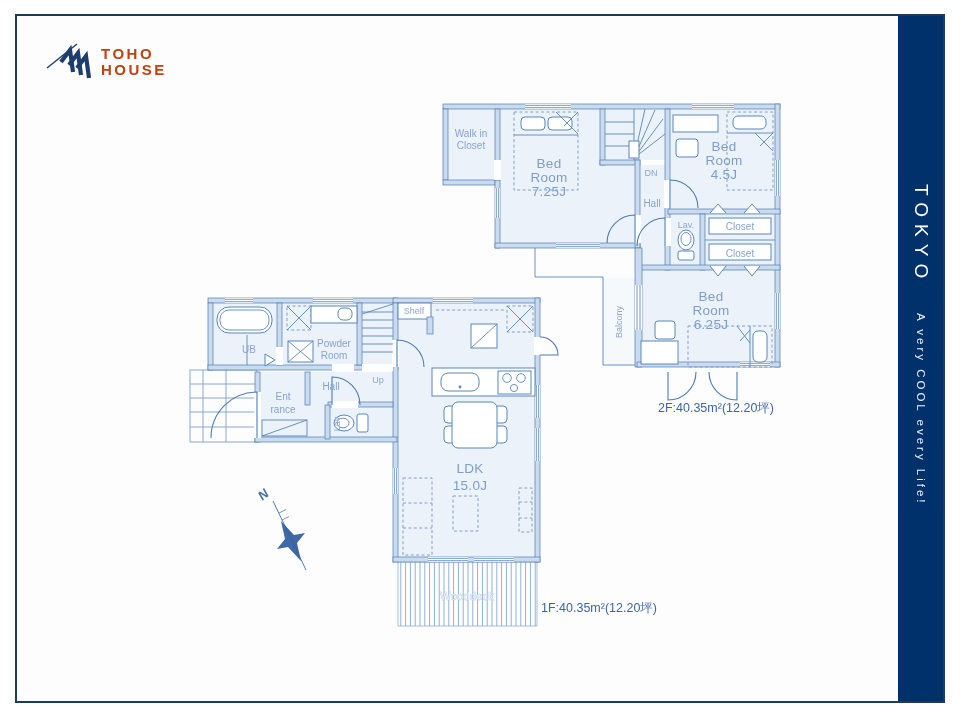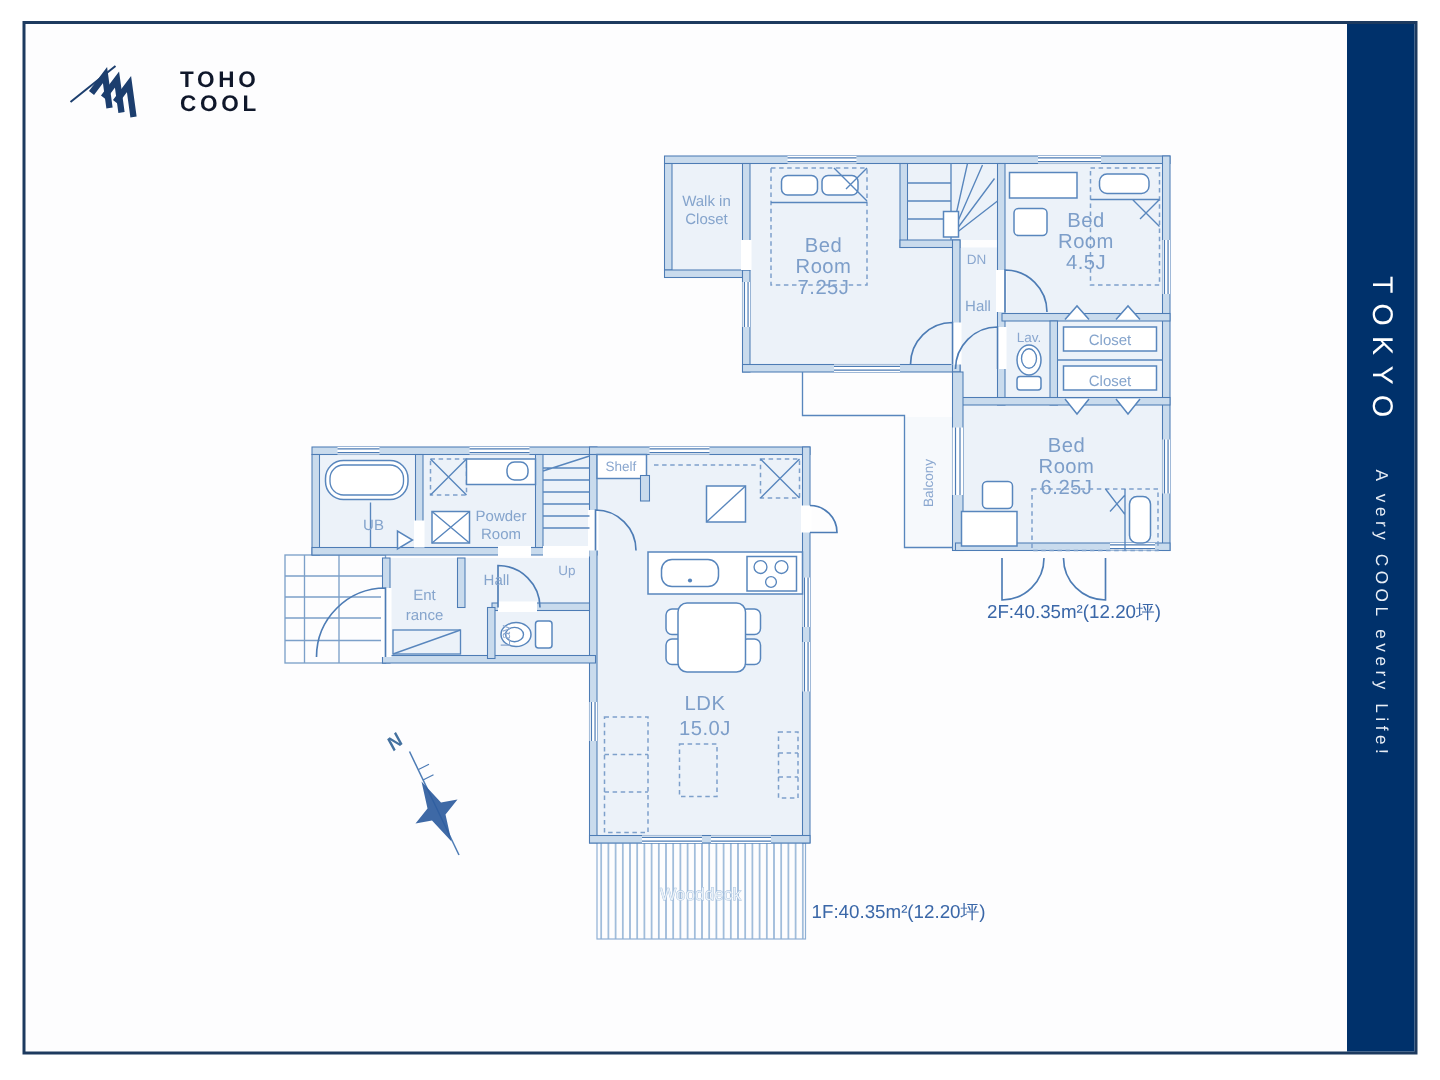--- a/index.html
+++ b/index.html
@@ -4,21 +4,21 @@
 <style>
   html,body{margin:0;padding:0;width:960px;height:720px;background:#ffffff;overflow:hidden;
     font-family:"Liberation Sans", sans-serif;}
   .card{position:absolute;left:15px;top:14px;width:930px;height:689px;background:#fdfdfe;
     border:2px solid #1d3a5f;box-sizing:border-box;}
   .sidebar{position:absolute;right:0;top:0;width:45px;height:100%;background:#00316b;
     display:flex;flex-direction:column;align-items:center;padding-top:168px;box-sizing:border-box;}
   .sb-title{writing-mode:vertical-rl;color:#ffffff;font-size:19px;letter-spacing:7px;}
   .sb-tag{writing-mode:vertical-rl;color:#e8eef6;font-size:11.5px;letter-spacing:3px;margin-top:28px;}
   .logo{position:absolute;left:28px;top:22px;display:flex;align-items:center;}
-  .logo-text{color:#0f172a;font-weight:bold;line-height:1.1;font-size:15px;letter-spacing:2.5px;margin-left:23px;}
+  .logo-text{color:#c2410c;font-weight:bold;line-height:1.1;font-size:15px;letter-spacing:2.5px;margin-left:4px;}
   svg text{font-family:"Liberation Sans", sans-serif;}
   .wall{fill:#c9dbed;stroke:#4d7cb5;stroke-width:.7;}
   .room{fill:#ecf2f9;stroke:none;}
   .gap{fill:#ffffff;stroke:none;}
   .wline{stroke:#4d7cb5;stroke-width:.8;fill:none;}
   .door{stroke:#4d7cb5;stroke-width:1.1;fill:none;}
   .furn{stroke:#5886bd;stroke-width:1;fill:#ffffff;}
   .furnl{stroke:#5886bd;stroke-width:.9;fill:none;}
   .dash{stroke:#7da0cb;stroke-width:1;fill:none;stroke-dasharray:3 2.4;}
   .lbl{fill:#7d9ec9;font-size:13.5px;text-anchor:middle;letter-spacing:.3px;}
@@ -33,21 +33,21 @@
 
   <div class="logo">
     <svg width="52" height="48" viewBox="0 0 52 48">
       <path d="M2,30 L32,6" stroke="#1c3e6e" stroke-width="1.4" fill="none"></path>
       <path d="M16,24 L25,12 L28,34" stroke="#1c3e6e" stroke-width="4.2" fill="none"></path>
       <path d="M24,27 L33,15 L36,37" stroke="#1c3e6e" stroke-width="4.2" fill="none"></path>
       <path d="M32,30 L41,18 L44,40" stroke="#1c3e6e" stroke-width="4.2" fill="none"></path>
     </svg>
     <div class="logo-text">
       <div>TOHO</div>
-      <div>COOL</div>
+      <div>HOUSE</div>
     </div>
   </div>
 
   <svg width="960" height="720" viewBox="0 0 960 720" style="position:absolute;left:-17px;top:-16px;">
     <defs>
       <pattern id="deck" width="4.8" height="8" patternUnits="userSpaceOnUse">
         <path d="M2.4,0 V8" stroke="#8fb0d4" stroke-width="1"></path>
       </pattern>
     </defs>
 

